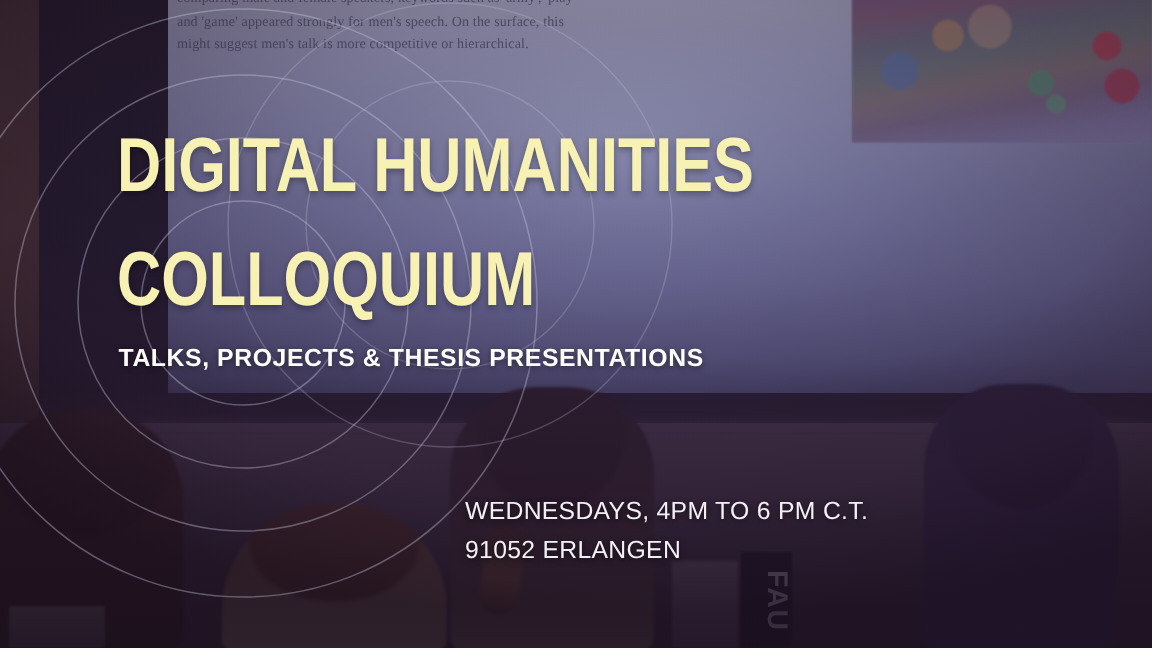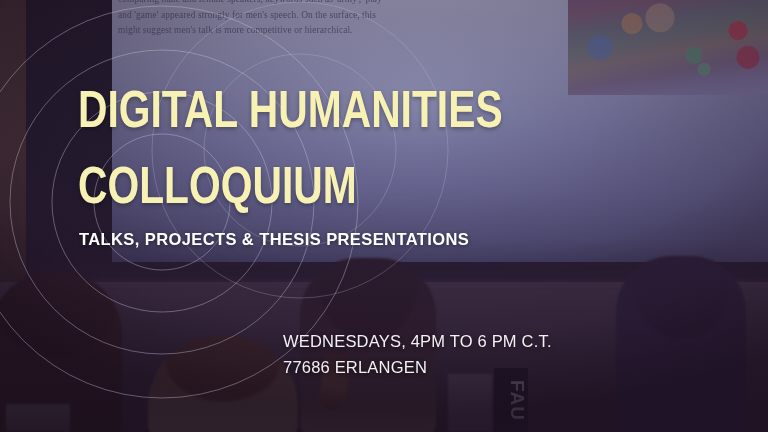--- a/index.html
+++ b/index.html
@@ -269,21 +269,21 @@
     top: 328px;
     width: 480px;
     color: #f3f0f6;
     font-family: "Liberation Sans", sans-serif;
     font-weight: 400;
     font-size: 16.5px;
     line-height: 26px;
     letter-spacing: .2px;
     text-shadow: 0 1px 4px rgba(0,0,0,.55);
   }
-  #details .detail-line { white-space: nowrap; }
+  #details .detail-line { white-space: nowrap; margin-left: 27px; }
 </style>
 </head>
 <body>
 
 <div id="poster">
 
   <div class="layer" id="bg-room"></div>
   <div class="layer" id="bg-wall-left"></div>
   <div class="layer" id="screen-bezel"></div>
   <div class="layer" id="screen-surface"></div>
@@ -331,17 +331,17 @@
 
     <div id="title-block">
       <div class="title-line" id="title-line-1">DIGITAL HUMANITIES</div>
       <div class="title-line" id="title-line-2">COLLOQUIUM</div>
     </div>
 
     <div id="subtitle">TALKS, PROJECTS &amp; THESIS PRESENTATIONS</div>
 
     <div id="details">
       <div class="detail-line">WEDNESDAYS, 4PM TO 6 PM C.T.</div>
-      <div class="detail-line">77686 ERLANGEN</div>
+      <div class="detail-line">91052 ERLANGEN</div>
     </div>
 
   </div>
 </div>
 
 </body></html>

